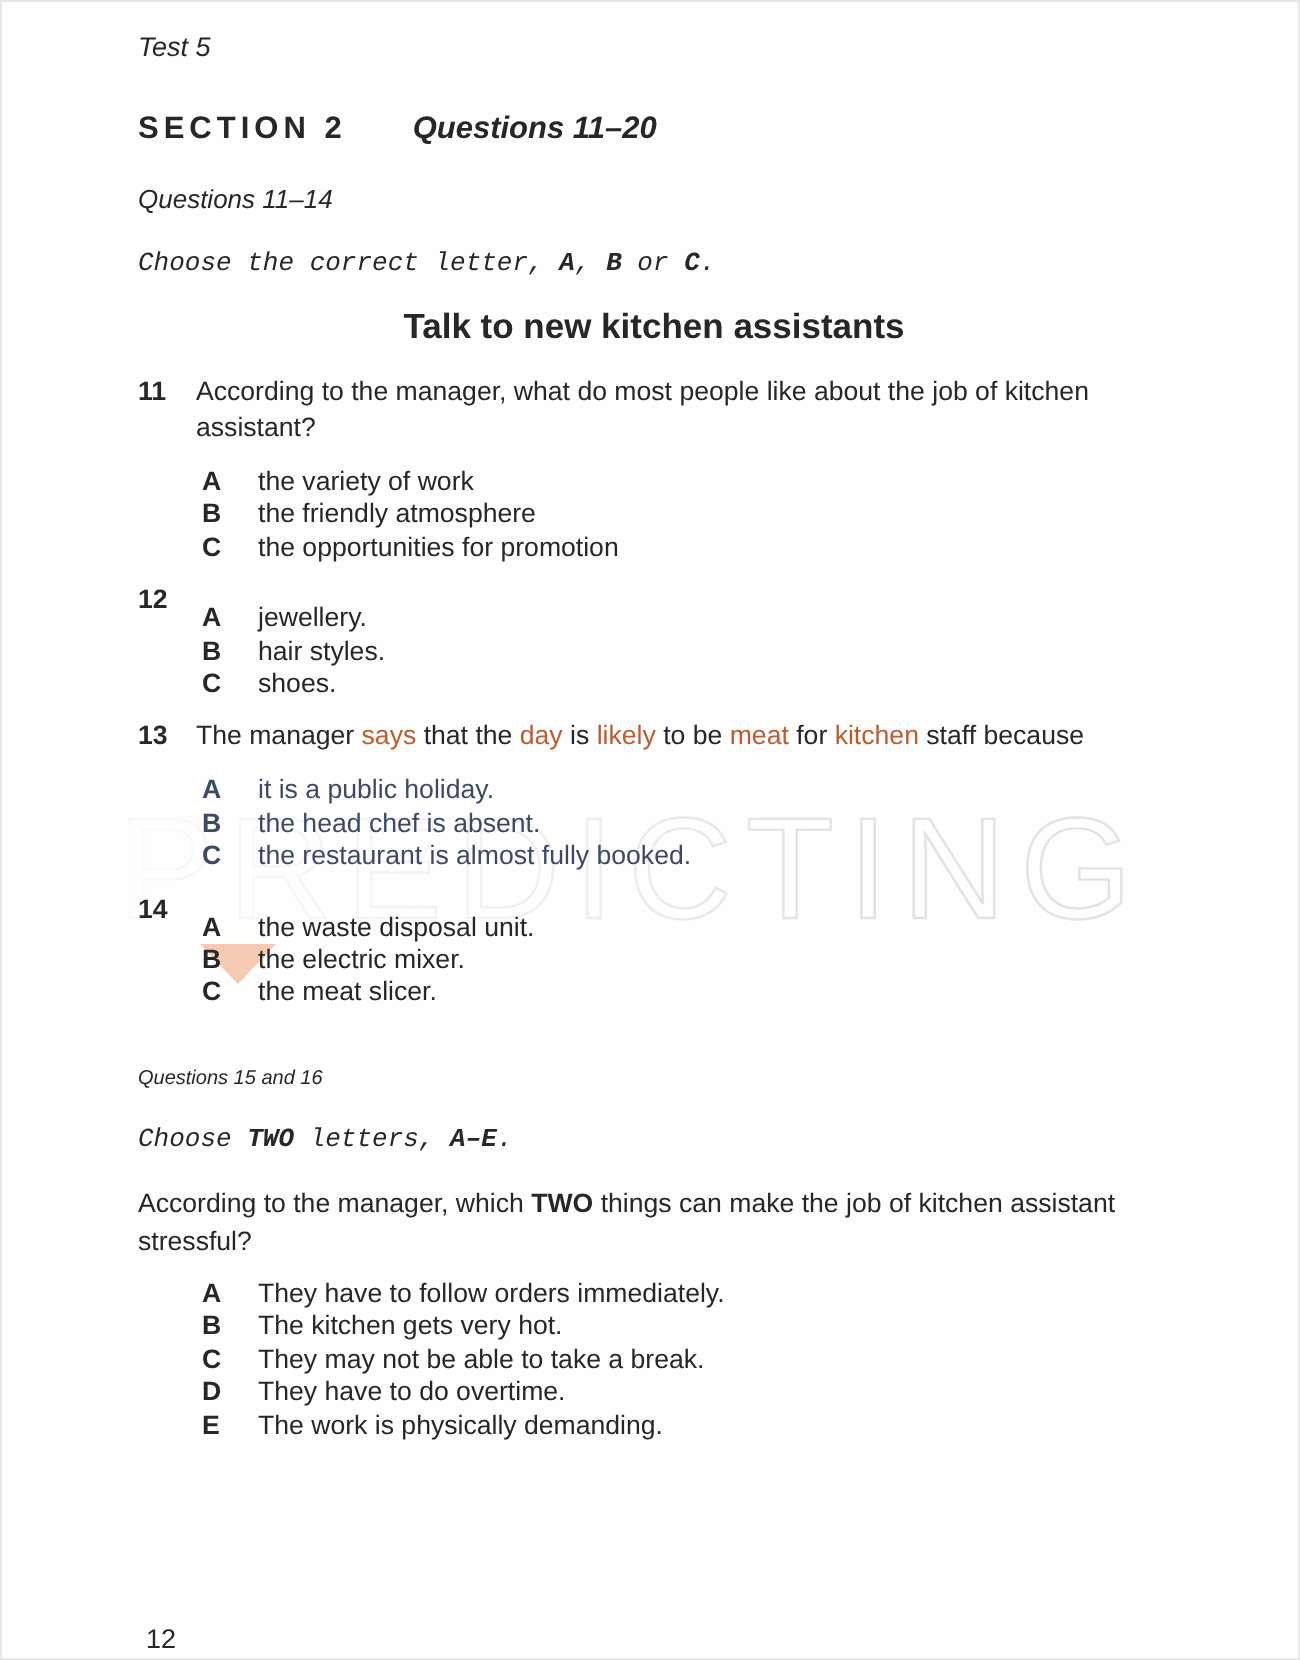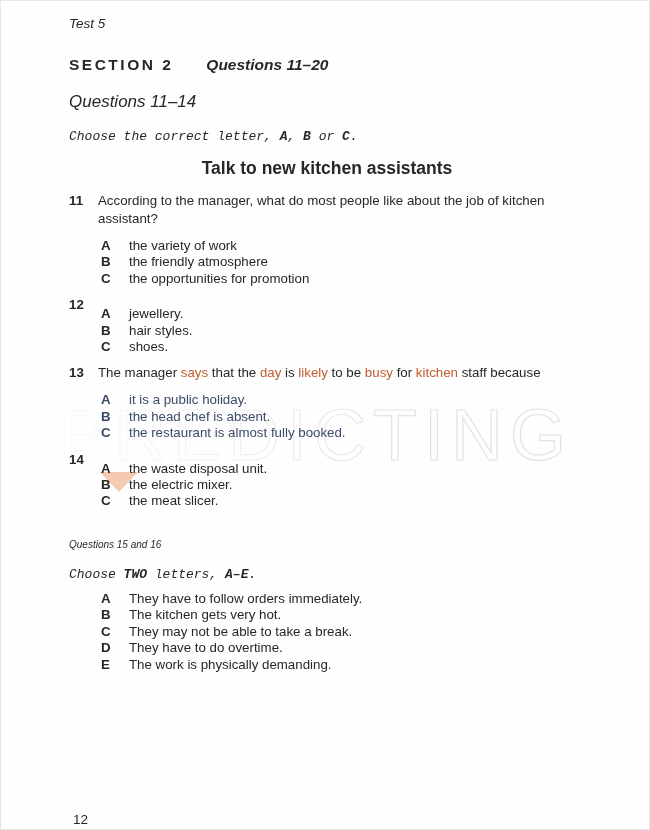--- a/index.html
+++ b/index.html
@@ -10,21 +10,21 @@
     color:#272727; border:1px solid #e7e7e7;
   }
   .content{padding:15px 64px 0 68px; position:relative; z-index:2;}
 
   .book-title{font-style:italic; font-size:13.5px;}
 
   .section-row{margin-top:25px; display:flex; align-items:baseline;}
   .section-title{font-size:15.5px; font-weight:bold; letter-spacing:2.5px;text-align:right;}
   .section-range{margin-left:33px; font-size:15.5px; font-weight:bold; font-style:italic;}
 
-  .part-heading{margin-top:18px; font-style:italic; font-size:17px;}
+  .part-heading{margin-top:18px; font-style:italic; font-size:13px;}
   .instruction{margin-top:17px; font-style:italic; font-size:13px;font-family:Liberation Mono, monospace;}
   .instruction b{font-style:italic;}
 
   .talk-title{margin-top:14px; text-align:center; font-weight:bold; font-size:17.5px;}
 
   .question{display:flex; margin-top:9px; font-size:13.3px;}
   .question.first{margin-top:13px;}
   .q-num{width:29px; font-weight:bold; flex:none; line-height:18px;}
   .q-content{flex:1;}
   .q-text{line-height:18px; max-width:470px;}
@@ -115,21 +115,21 @@
             <span class="opt-letter">C</span>
             <span class="opt-text">shoes.</span>
           </div>
         </div>
       </div>
     </div>
 
     <div class="question">
       <div class="q-num">13</div>
       <div class="q-content">
-        <div class="q-text"><span>The manager </span><span class="hl">says</span><span> that the </span><span class="hl">day</span><span> is </span><span class="hl">likely</span><span> to be </span><span class="hl">busy</span><span> for </span><span class="hl">kitchen</span><span> staff because</span></div>
+        <div class="q-text"><span>The manager </span><span class="hl">says</span><span> that the </span><span class="hl">day</span><span> is </span><span class="hl">likely</span><span> to be </span><span class="hl">meat</span><span> for </span><span class="hl">kitchen</span><span> staff because</span></div>
         <div class="options tint-blue">
           <div class="option">
             <span class="opt-letter">A</span>
             <span class="opt-text">it is a public holiday.</span>
           </div>
           <div class="option">
             <span class="opt-letter">B</span>
             <span class="opt-text">the head chef is absent.</span>
           </div>
           <div class="option">
@@ -157,20 +157,21 @@
             <span class="opt-text">the meat slicer.</span>
           </div>
         </div>
       </div>
     </div>
 
     <div class="part2-heading">Questions 15 and 16</div>
 
     <div class="instruction"><span>Choose </span><b>TWO</b><span> letters, </span><b>A–E</b><span>.</span></div>
 
+    <div class="p2-question"><span>According to the manager, which </span><b>TWO</b><span> things can make the job of kitchen assistant stressful?</span></div>
 
     <div class="p2-options">
       <div class="option">
         <span class="opt-letter">A</span>
         <span class="opt-text">They have to follow orders immediately.</span>
       </div>
       <div class="option">
         <span class="opt-letter">B</span>
         <span class="opt-text">The kitchen gets very hot.</span>
       </div>

